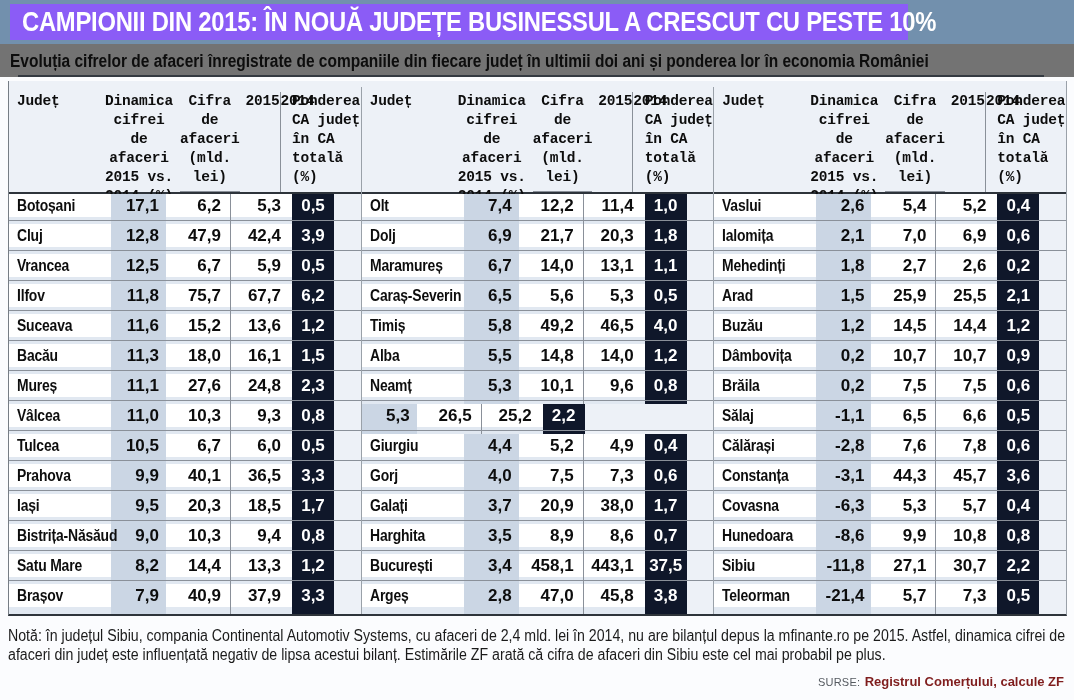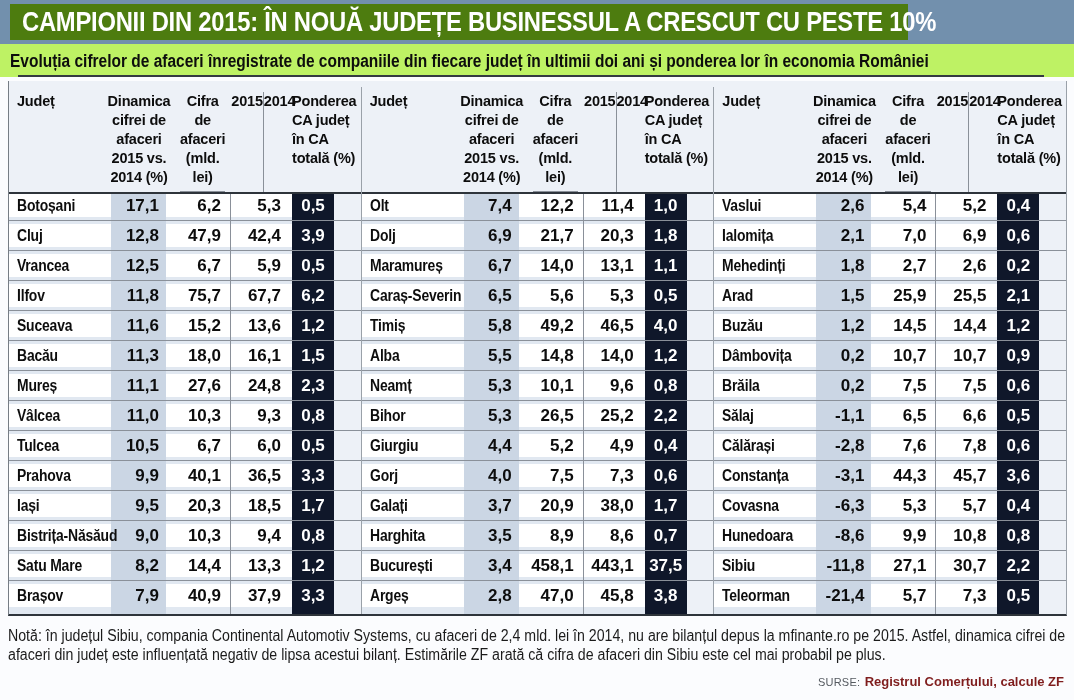--- a/index.html
+++ b/index.html
@@ -4,43 +4,43 @@
 <style>
   html,body{margin:0;padding:0;}
   body{
     width:1074px;height:700px;overflow:hidden;background:#fbfcfe;
     font-family:"Liberation Sans",sans-serif;color:#0d0d0d;
   }
   
   .titlebar{height:44px;background:#7290ad;position:relative;}
   .titlebox{
     position:absolute;left:10px;top:4px;height:36px;width:898px;
-    background:#4d7c0f;display:flex;align-items:center;padding-left:12px;box-sizing:border-box;
+    background:#8b5cf6;display:flex;align-items:center;padding-left:12px;box-sizing:border-box;
   }
   .title-text{
     color:#ffffff;font-size:28px;font-weight:bold;letter-spacing:-0.3px;
     white-space:nowrap;transform:scaleX(0.85);transform-origin:left center;
   }
   
-  .subtitle{background:#bef264;padding:7px 0 0 10px;}
+  .subtitle{background:#737373;padding:7px 0 0 10px;}
   .subtitle-text{
     font-size:18px;font-weight:bold;white-space:nowrap;
     transform:scaleX(0.86);transform-origin:left center;
   }
   .subtitle-rule{height:2px;background:#343a41;margin:3px 30px 0 8px;}
   
   .tables-wrap{
     margin:4px 7px 0 8px;display:flex;background:#edf1f7;
     border-left:1px solid #767d85;border-right:1px solid #9aa1a9;
     border-bottom:2px solid #2e343b;padding-top:6px;
   }
   .section{flex:1;border-right:1px solid #9aa1a9;min-width:0;}
   .section:last-child{border-right:none;}
   .thead{display:flex;height:100px;border-bottom:2px solid #2e343b;padding-top:5px;
-         font-size:14.5px;font-weight:bold;line-height:19px;letter-spacing:-0.2px;}
+         font-size:14.5px;font-weight:bold;line-height:19px;letter-spacing:-0.2px;font-family:Liberation Mono, monospace;}
   .h-judet{width:95px;padding-left:8px;box-sizing:border-box;text-align:left;}
   .h-din{width:70px;text-align:center;}
   .h-cifra{width:118px;display:flex;flex-direction:row;text-align:center;}
   .h-cifra-title{border-bottom:1px solid #8a9099;margin:0 6px;padding-bottom:1px;}
   .h-sub{flex:1;display:flex;}
   .h-y15{flex:1;border-right:1px solid #8a9099;}
   .h-y14{flex:1;}
   .h-pond{flex:1;text-align:left;}
   
   .trow{display:flex;height:30px;position:relative;font-size:17px;font-weight:bold;line-height:23px;}
@@ -303,21 +303,20 @@
         <div class="trow">
           <div class="cell c-name c-wht"><span class="cond">Neamț</span></div>
           <div class="cell c-din">5,3</div>
           <div class="cell c-y15 c-wht">10,1</div>
           <div class="cell c-y14 c-wht">9,6</div>
           <div class="cell c-sp c-wht"></div>
           <div class="cell c-pond">0,8</div>
           <div class="cell c-trail"></div>
         </div>
         <div class="trow">
-          <div class="cell c-name c-wht"><span class="cond">Bihor</span></div>
           <div class="cell c-din">5,3</div>
           <div class="cell c-y15 c-wht">26,5</div>
           <div class="cell c-y14 c-wht">25,2</div>
           <div class="cell c-sp c-wht"></div>
           <div class="cell c-pond">2,2</div>
           <div class="cell c-trail"></div>
         </div>
         <div class="trow">
           <div class="cell c-name c-wht"><span class="cond">Giurgiu</span></div>
           <div class="cell c-din">4,4</div>

